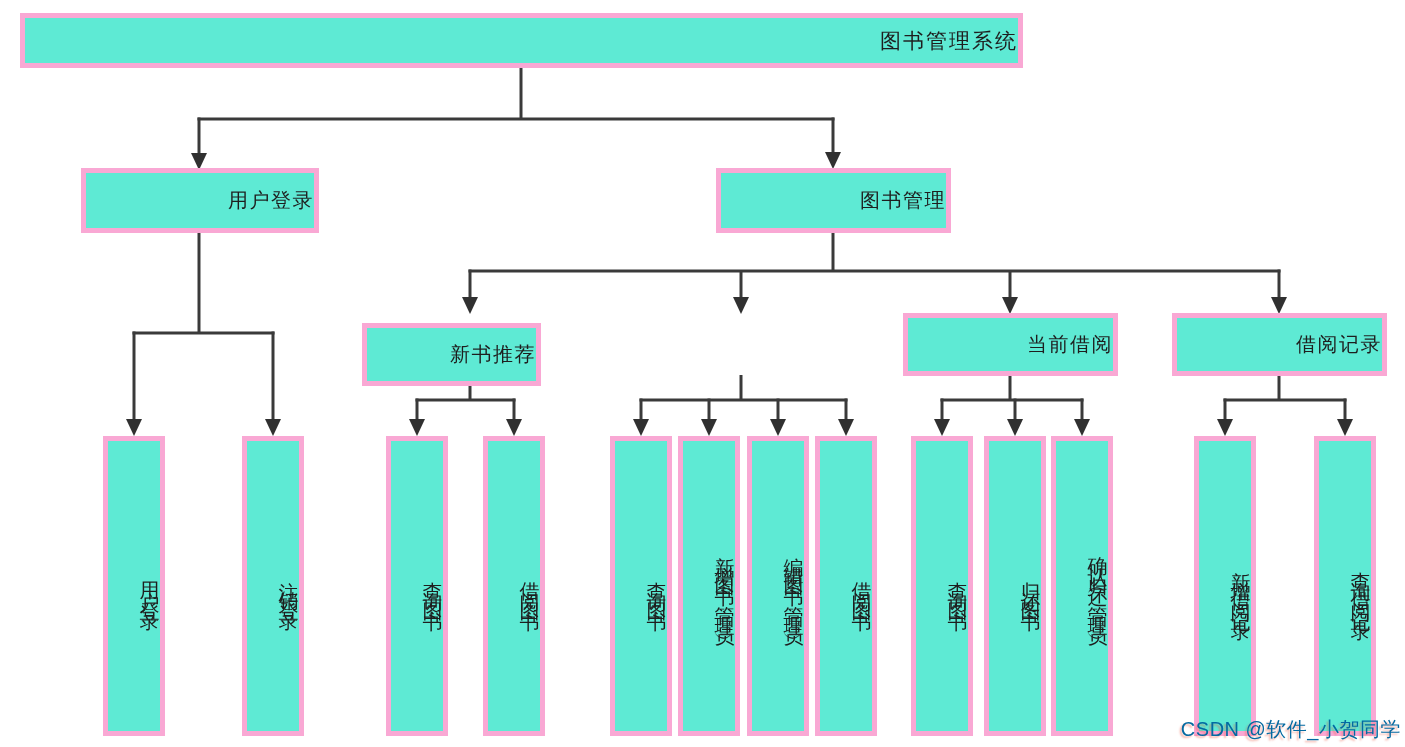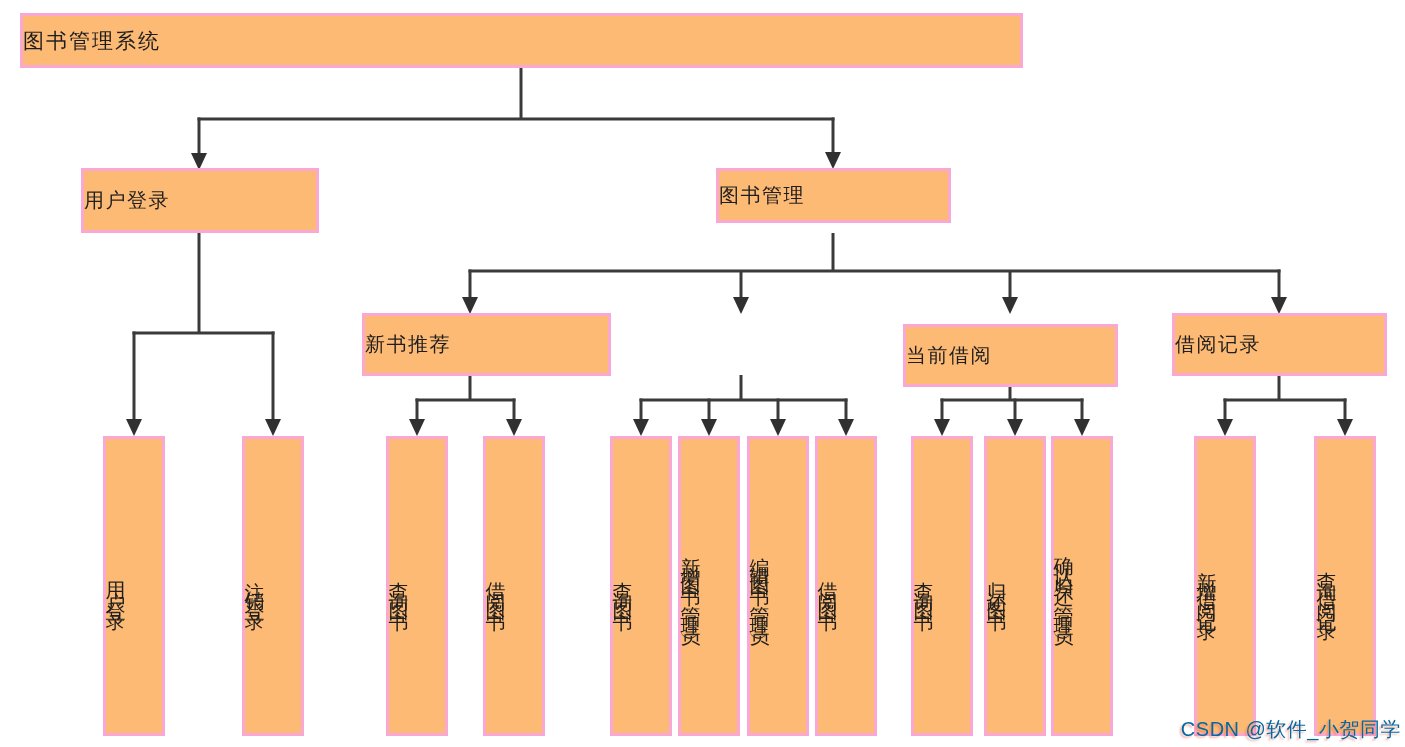--- a/index.html
+++ b/index.html
@@ -17,25 +17,25 @@
   }
   #connector-layer {
     position: absolute;
     left: 0;
     top: 0;
     z-index: 0;
   }
   .box {
     position: absolute;
     box-sizing: border-box;
-    background: #fdba74;
-    border: 3px solid #f9a8d4;
+    background: #5eead4;
+    border: 5px solid #f9a8d4;
     display: flex;
     align-items: center;
-    justify-content: flex-start;
+    justify-content: flex-end;
     color: #1e1e1e;
     z-index: 1;
   }
   .box.h span {
     font-size: 20px;
     letter-spacing: 1.5px;
     white-space: nowrap;
   }
   .box.root span {
     font-size: 21px;
@@ -136,28 +136,28 @@
     </g>
   </svg>
 
   <div class="box h root" style="left:20px;top:13px;width:1003px;height:55px">
     <span>图书管理系统</span>
   </div>
 
   <div class="box h" style="left:81px;top:168px;width:238px;height:65px">
     <span>用户登录</span>
   </div>
-  <div class="box h" style="left:716px;top:168px;width:235px;height:55px">
+  <div class="box h" style="left:716px;top:168px;width:235px;height:65px">
     <span>图书管理</span>
   </div>
 
-  <div class="box h" style="left:362px;top:313px;width:249px;height:63px">
+  <div class="box h" style="left:362px;top:323px;width:179px;height:63px">
     <span>新书推荐</span>
   </div>
-  <div class="box h" style="left:903px;top:324px;width:215px;height:63px">
+  <div class="box h" style="left:903px;top:313px;width:215px;height:63px">
     <span>当前借阅</span>
   </div>
   <div class="box h" style="left:1172px;top:313px;width:215px;height:63px">
     <span>借阅记录</span>
   </div>
 
   <div class="box v" style="left:103px">
     <span>用户登录</span>
   </div>
   <div class="box v" style="left:242px">

